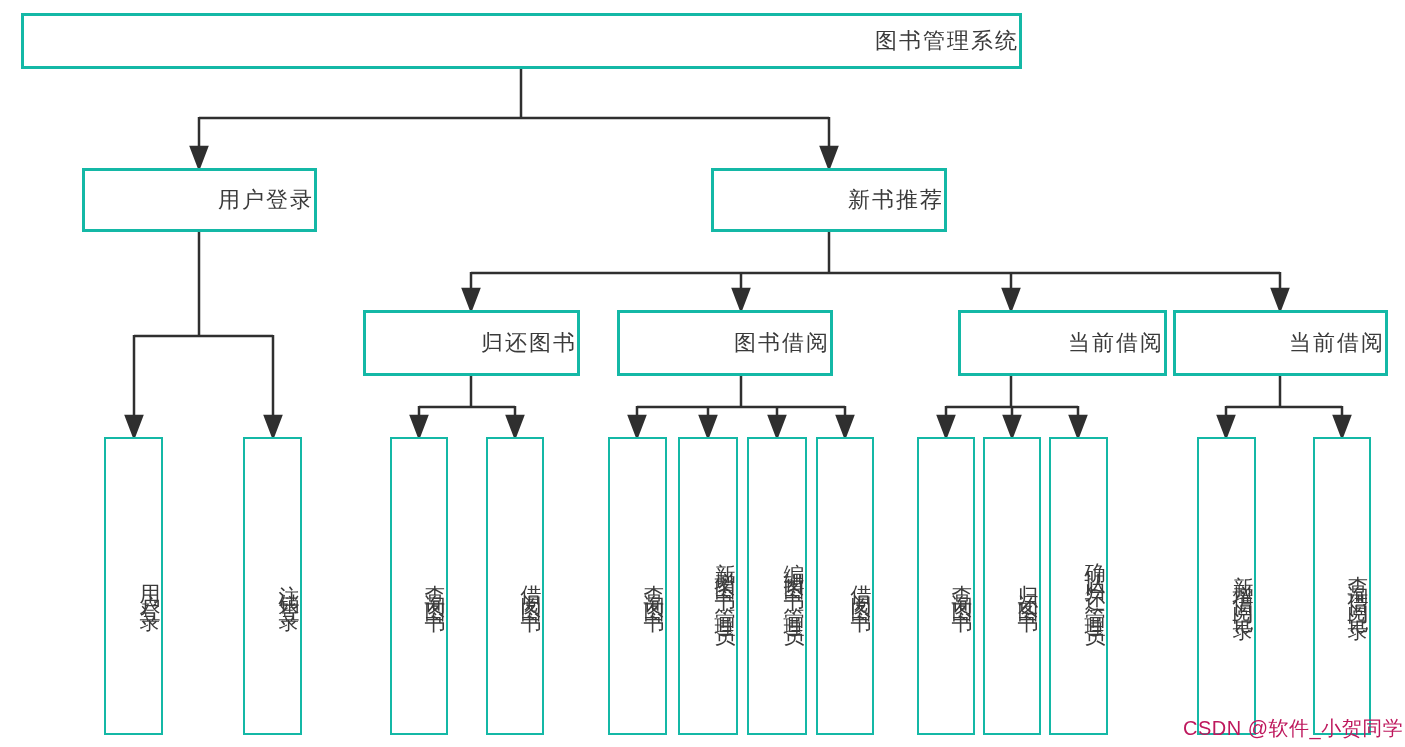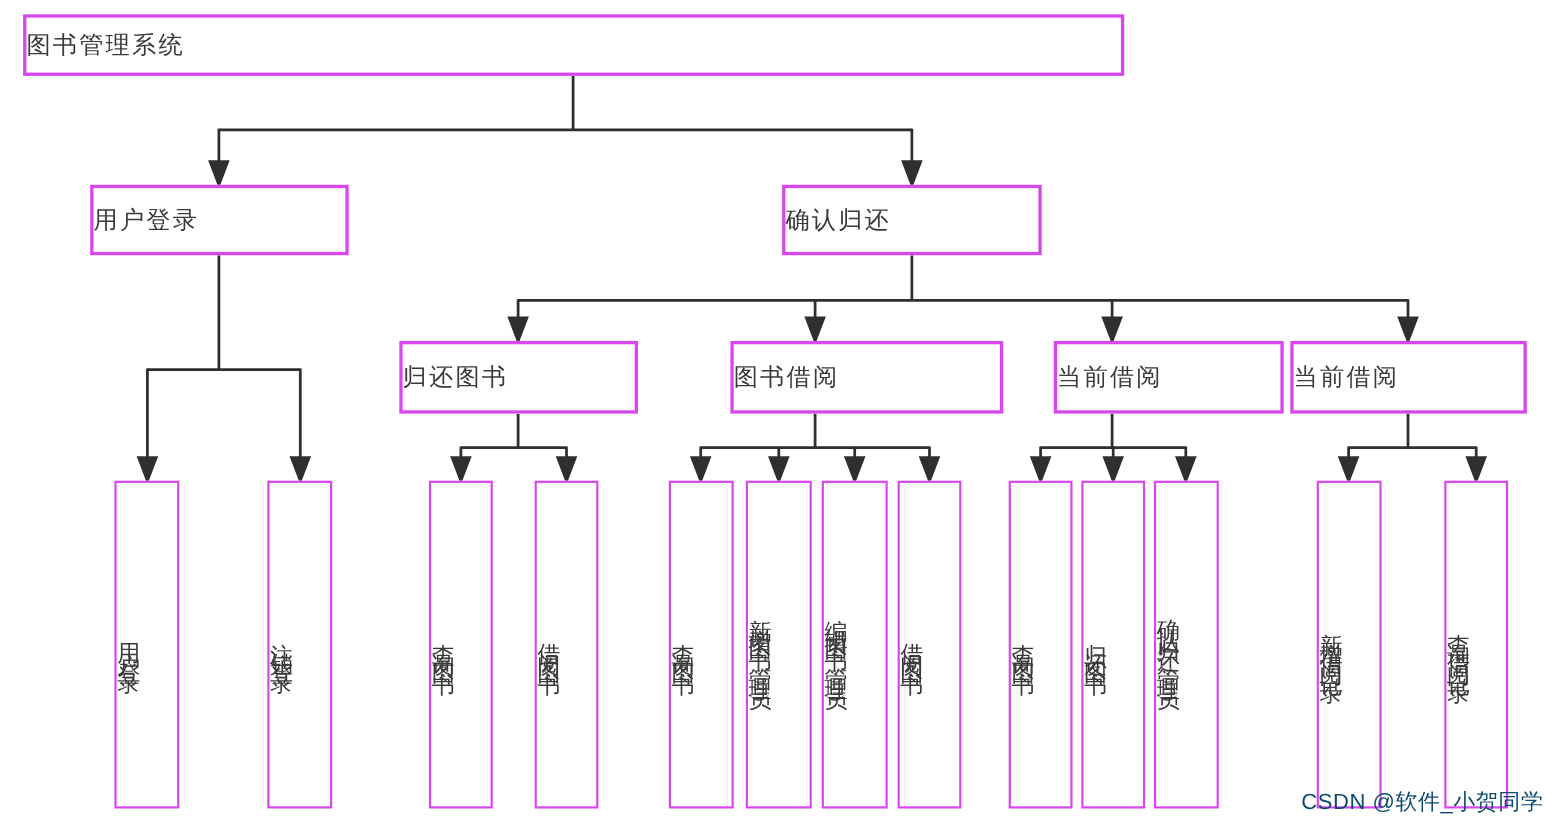--- a/index.html
+++ b/index.html
@@ -19,24 +19,24 @@
     position: absolute;
     left: 0;
     top: 0;
     width: 1405px;
     height: 747px;
   }
   .node {
     position: absolute;
     box-sizing: border-box;
     background: #ffffff;
-    border: 3px solid #d946ef;
+    border: 3px solid #14b8a6;
     display: flex;
     align-items: center;
-    justify-content: flex-start;
+    justify-content: flex-end;
     color: #3a3a3a;
     font-size: 22px;
     letter-spacing: 2px;
     z-index: 2;
   }
   .node.leaf {
     border-width: 2.5px;
     top: 437px;
     height: 298px;
   }
@@ -46,21 +46,21 @@
     font-size: 21px;
     letter-spacing: 9px;
     color: #3a3a3a;
     white-space: nowrap;
   }
   #watermark {
     position: absolute;
     left: 1183px;
     top: 715px;
     font-size: 20px;
-    color: #0c4a6e;
+    color: #be185d;
     letter-spacing: 0.5px;
     white-space: nowrap;
     z-index: 5;
   }
 </style>
 </head>
 <body>
 
 <div id="stage">
 
@@ -134,27 +134,27 @@
   </svg>
 
   <div class="node" style="left:21px; top:13px; width:1001px; height:56px;">
     <span>图书管理系统</span>
   </div>
 
   <div class="node" style="left:82px; top:168px; width:235px; height:64px;">
     <span>用户登录</span>
   </div>
   <div class="node" style="left:711px; top:168px; width:236px; height:64px;">
-    <span>确认归还</span>
+    <span>新书推荐</span>
   </div>
 
   <div class="node" style="left:363px; top:310px; width:217px; height:66px;">
     <span>归还图书</span>
   </div>
-  <div class="node" style="left:664px; top:310px; width:248px; height:66px;">
+  <div class="node" style="left:617px; top:310px; width:216px; height:66px;">
     <span>图书借阅</span>
   </div>
   <div class="node" style="left:958px; top:310px; width:209px; height:66px;">
     <span>当前借阅</span>
   </div>
   <div class="node" style="left:1173px; top:310px; width:215px; height:66px;">
     <span>当前借阅</span>
   </div>
 
   <div class="node leaf" style="left:104px; width:59px;">

